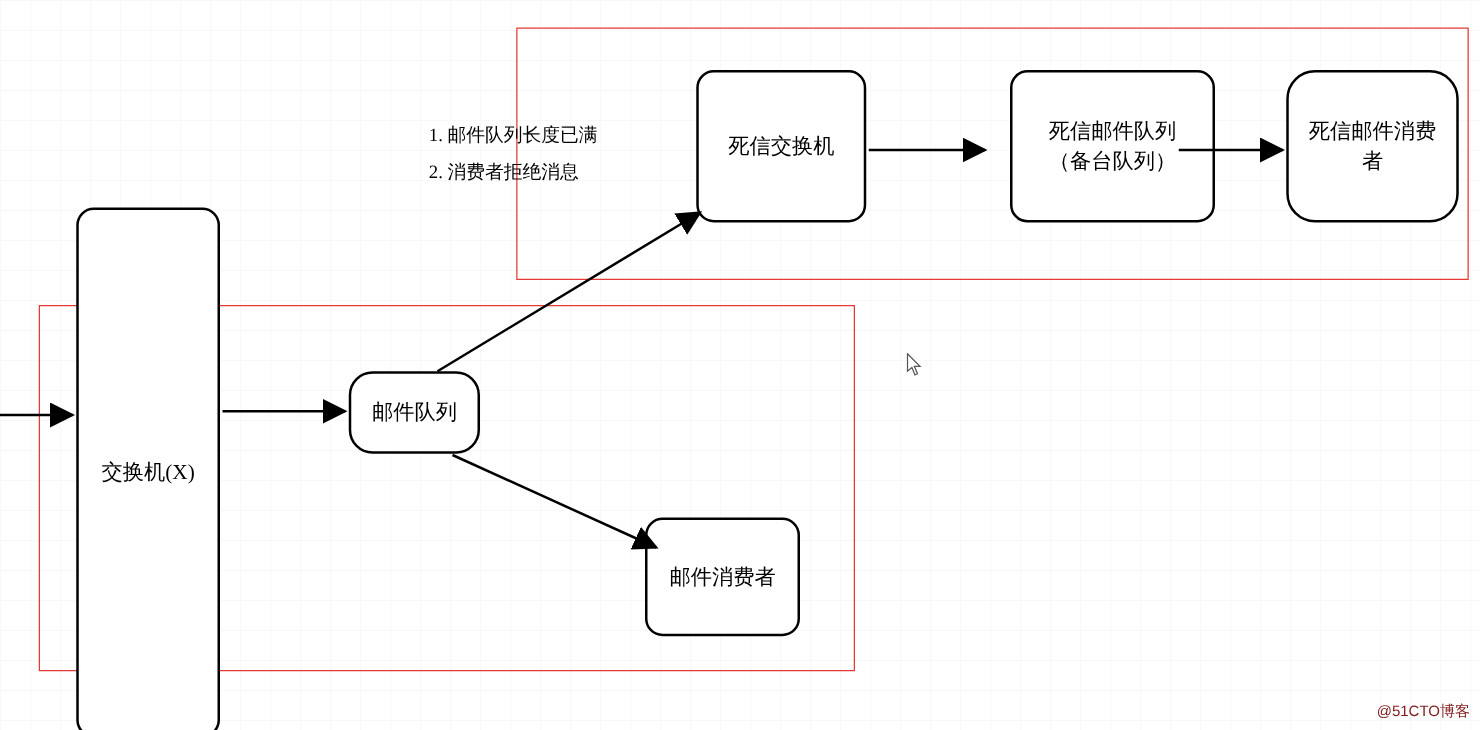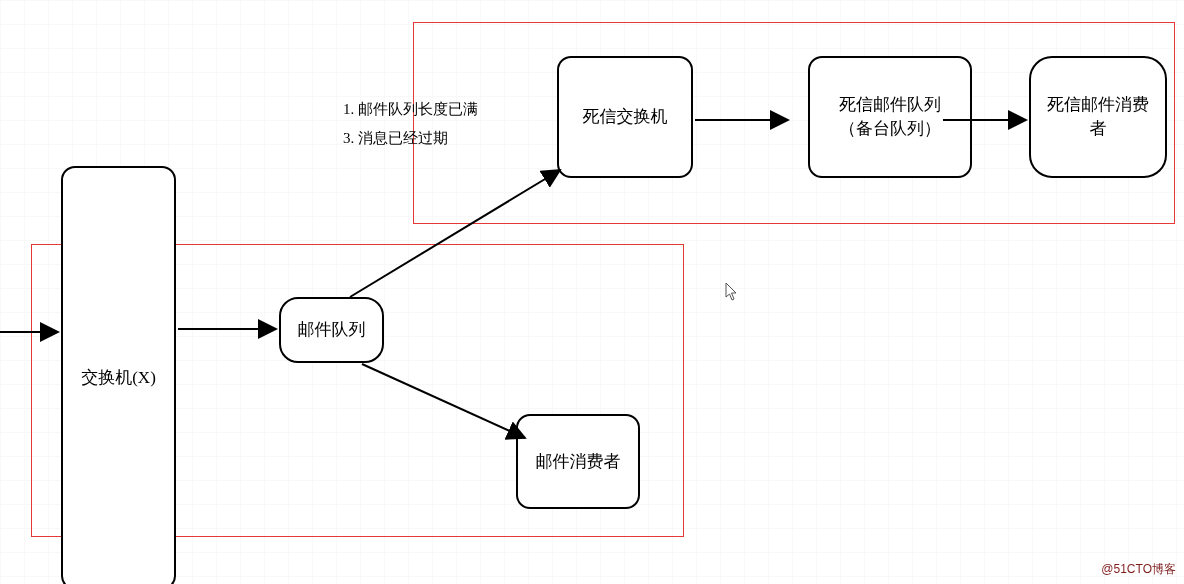--- a/index.html
+++ b/index.html
@@ -90,21 +90,21 @@
 （备台队列）</span>
 </div>
 
 <div class="node" style="left:1029px; top:56px; width:138px; height:122px; white-space:pre-line;border-radius:23px;">
   <span>死信邮件消费
 者</span>
 </div>
 
 <div class="annot" style="left:343px; top:95px;">
   <div>1. 邮件队列长度已满</div>
-  <div>3. 消息已经过期</div>
+  <div>2. 消费者拒绝消息</div>
 </div>
 
 <svg class="arrows">
   <defs>
     <marker id="ah" markerWidth="12" markerHeight="12" refX="9" refY="5" orient="auto">
       <path d="M0,0 L10,5 L0,10 z" fill="#000"></path>
     </marker>
   </defs>
 
   <line x1="-10" y1="332" x2="58" y2="332" stroke="#000" stroke-width="2" marker-end="url(#ah)"></line>

